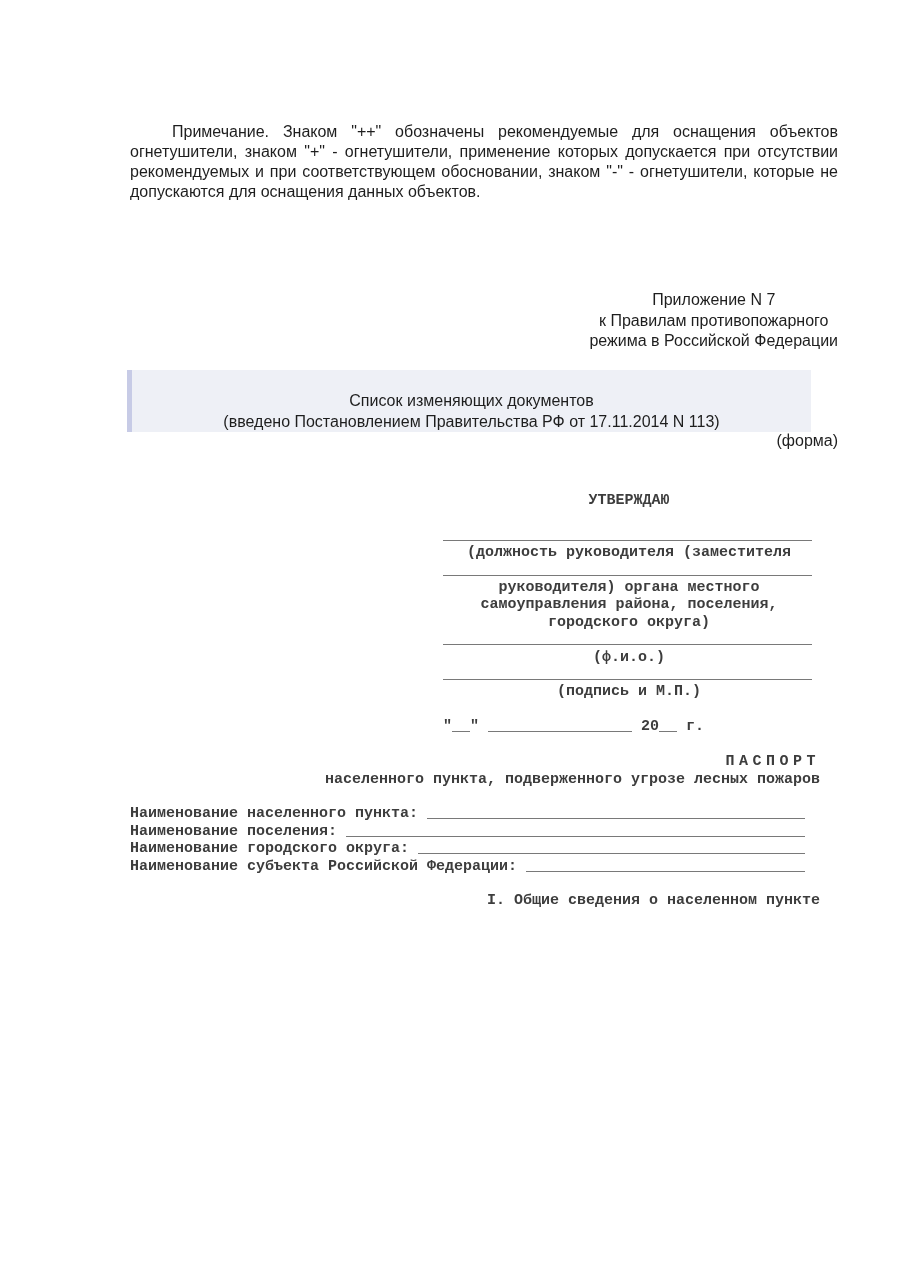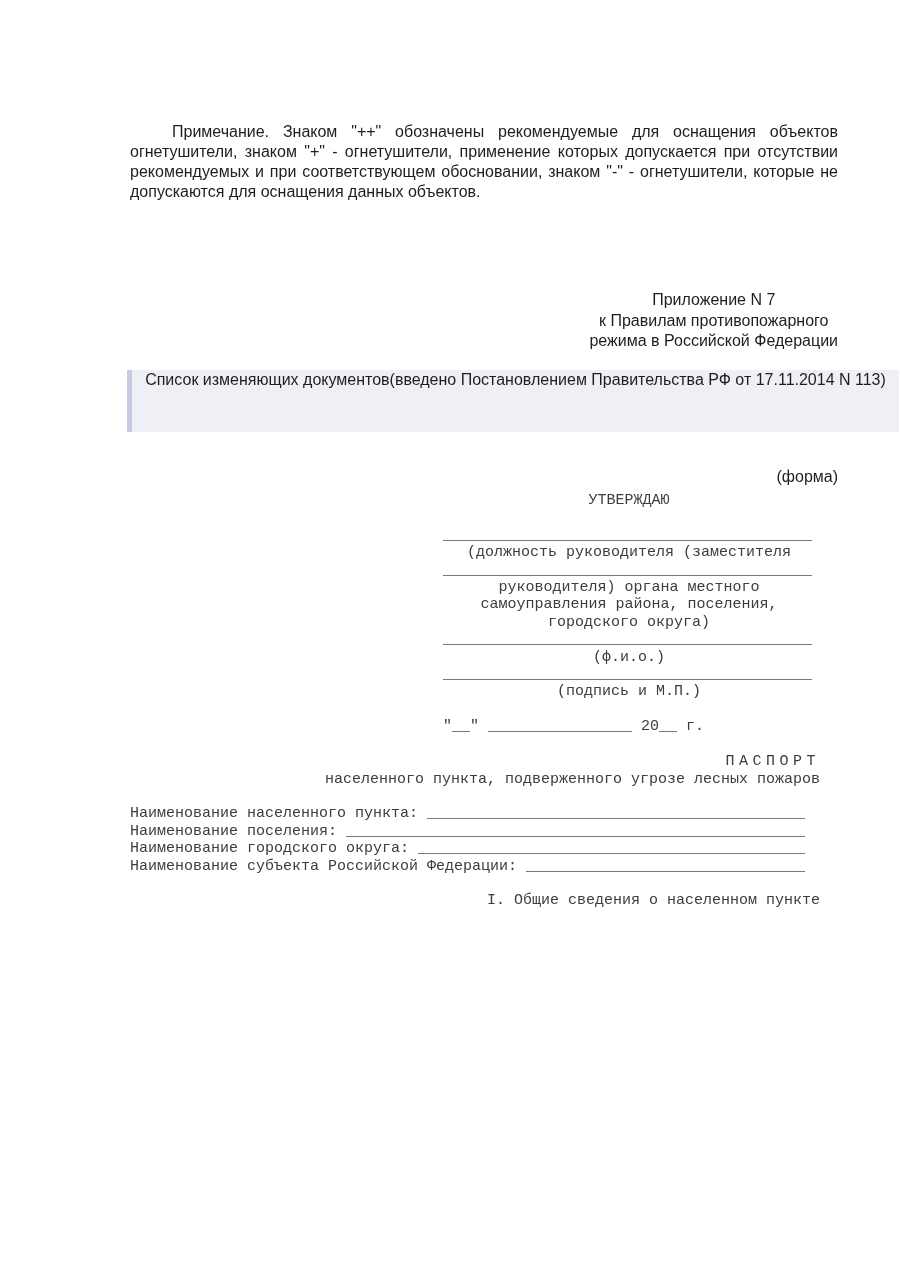--- a/index.html
+++ b/index.html
@@ -20,40 +20,41 @@
     text-indent:42px;
   }
   .appendix{
     position:absolute;
     right:62px; top:290px;
     text-align:center;
     font-size:16px; line-height:20.5px;
   }
   .amend-box{
     position:absolute;
-    left:127px; top:370px; width:772px; height:62px;
+    left:127px; top:370px; width:684px; height:62px;
     box-sizing:border-box;
     border-left:5px solid #c7cbe6;
     background:#eef0f6;
-    display:flex; flex-direction:row; justify-content:center;
+    display:flex; flex-direction:column; justify-content:flex-end;
     text-align:center;
     font-size:16px; line-height:20.5px;
   }
   .forma{
     position:absolute;
-    right:62px; top:468px;
+    right:62px; top:432px;
     font-size:16px;
   }
   .mono{
     position:absolute;
     left:130px; top:492px; width:690px;
     font-family:"Liberation Mono","DejaVu Sans Mono",monospace;
     font-size:15px; line-height:17.4px;
     color:#3d3d3d;
     white-space:pre;
+    font-weight:bold;
   }
   .mono div{min-height:17.4px;}
   .mono .col{margin-left:313px; width:372px;}
   .mono .col-center{text-align:center;}
   .mono .center{text-align:right;}
   .mono .title{letter-spacing:4.5px; padding-left:4.5px;}
 </style>
 </head>
 <body>
 

